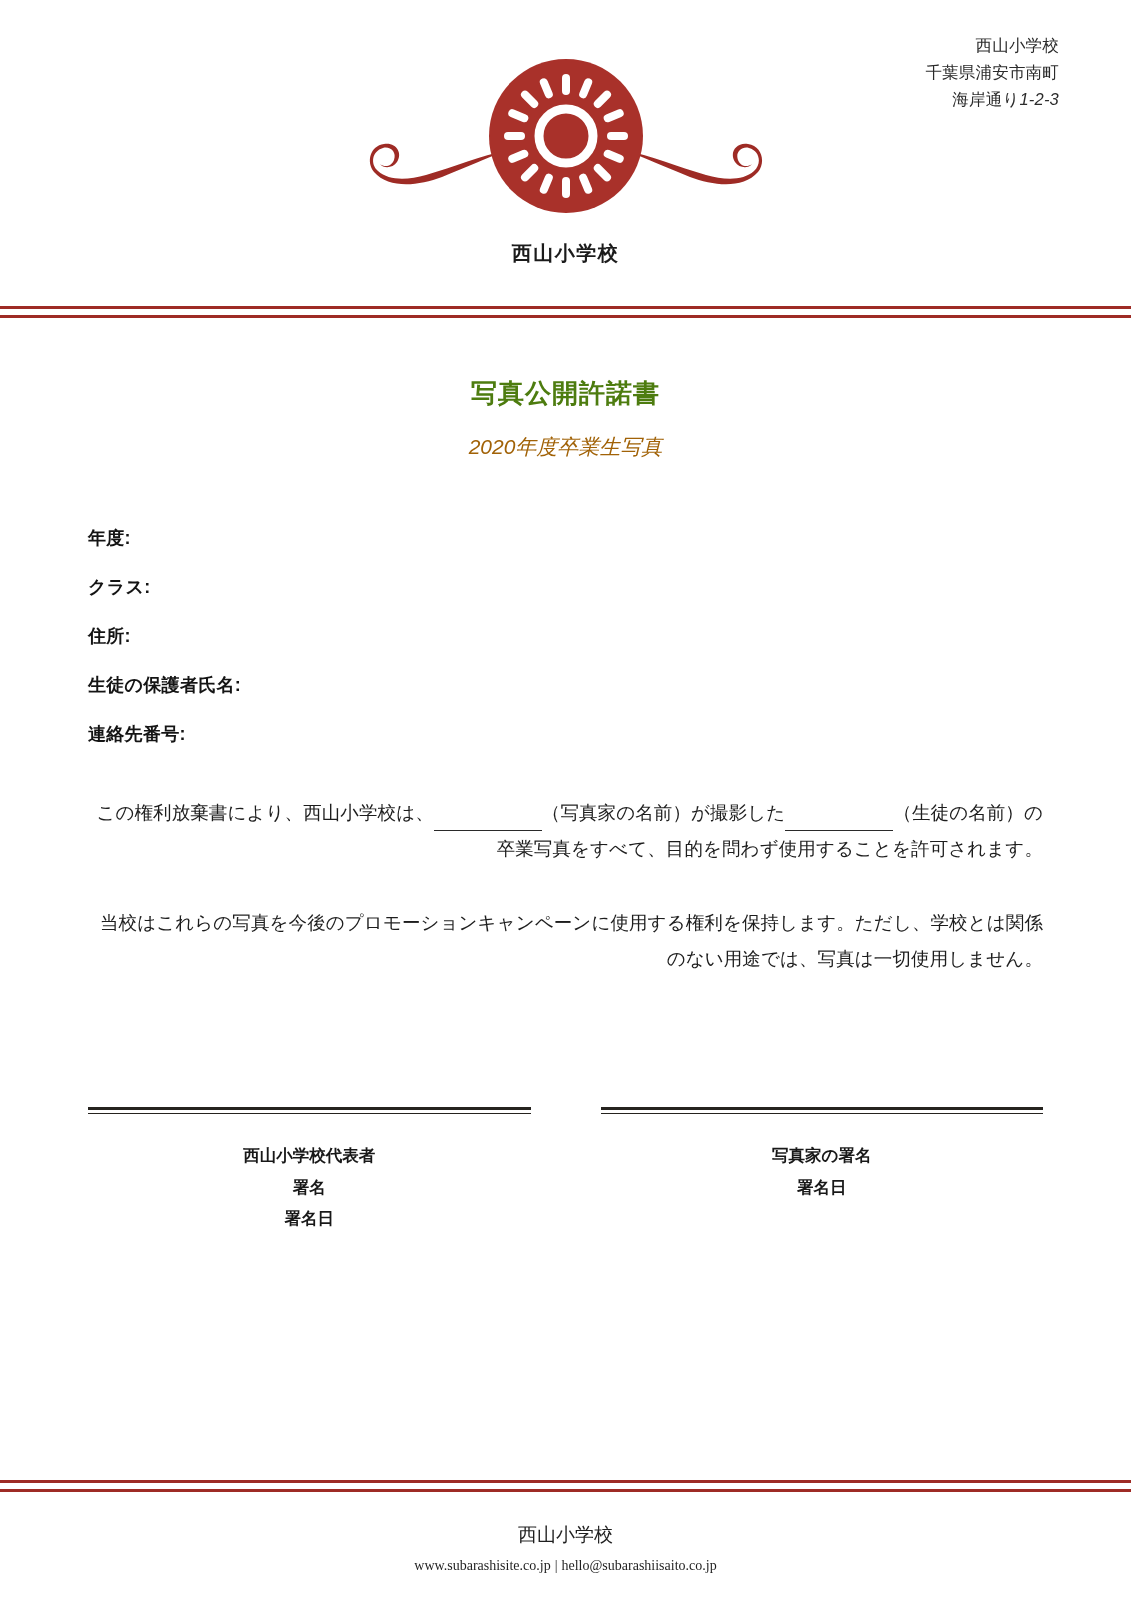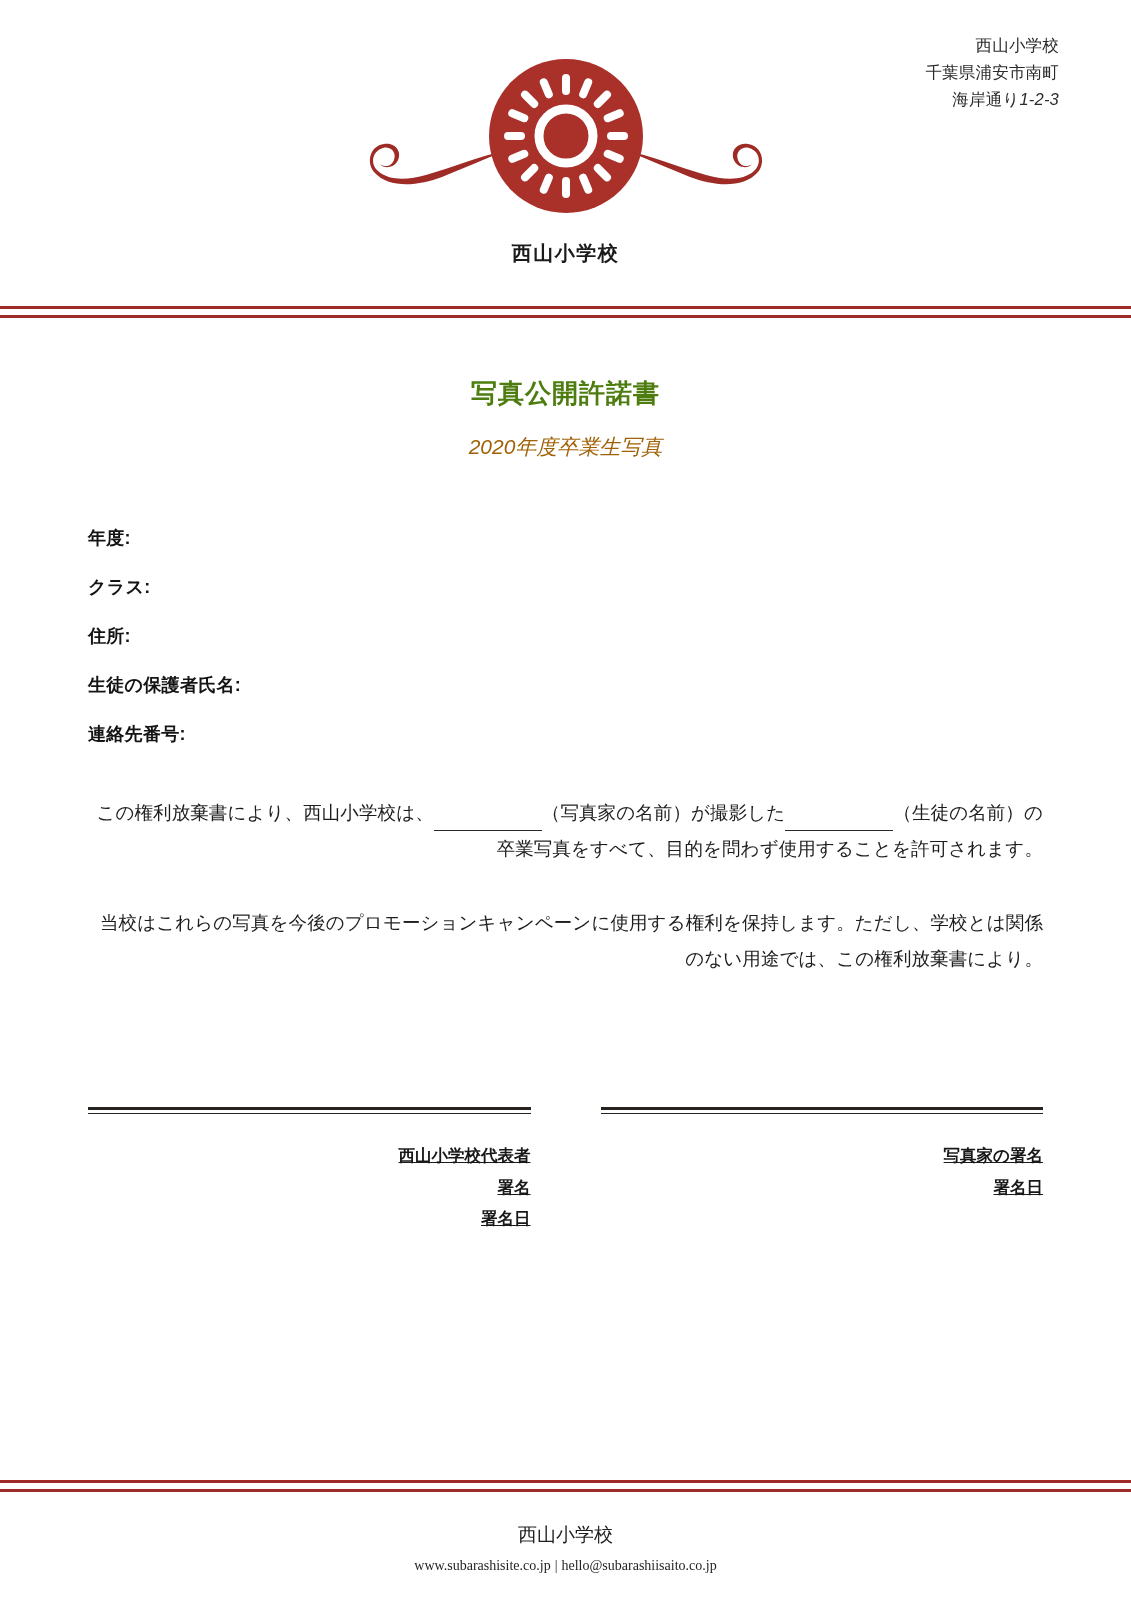--- a/index.html
+++ b/index.html
@@ -127,22 +127,21 @@
 
   
   .signatures {
     margin-top: 130px;
     display: flex;
     justify-content: space-between;
     gap: 70px;
   }
   .sig-col {
     flex: 1;
-    text-align: right;
-    text-decoration: underline;
+    text-align: center;
   }
   .sig-line {
     height: 7px;
     box-sizing: border-box;
     border-top: 3px solid #26231f;
     border-bottom: 1.5px solid #26231f;
     background: #ffffff;
     margin-bottom: 26px;
   }
   .sig-label {
@@ -244,21 +243,21 @@
   <div class="fields">
     <div class="field-row">年度:</div>
     <div class="field-row">クラス:</div>
     <div class="field-row">住所:</div>
     <div class="field-row">生徒の保護者氏名:</div>
     <div class="field-row">連絡先番号:</div>
   </div>
 
   <div class="paragraphs">
     <div class="para"><span>この権利放棄書により、西山小学校は、</span><span class="blank"></span><span>（写真家の名前）が撮影した</span><span class="blank"></span><span>（生徒の名前）の卒業写真をすべて、目的を問わず使用することを許可されます。</span></div>
-    <div class="para">当校はこれらの写真を今後のプロモーションキャンペーンに使用する権利を保持します。ただし、学校とは関係のない用途では、この権利放棄書により。</div>
+    <div class="para">当校はこれらの写真を今後のプロモーションキャンペーンに使用する権利を保持します。ただし、学校とは関係のない用途では、写真は一切使用しません。</div>
   </div>
 
   <div class="signatures">
     <div class="sig-col">
       <div class="sig-line"></div>
       <div class="sig-label">西山小学校代表者</div>
       <div class="sig-label">署名</div>
       <div class="sig-label">署名日</div>
     </div>
     <div class="sig-col">

